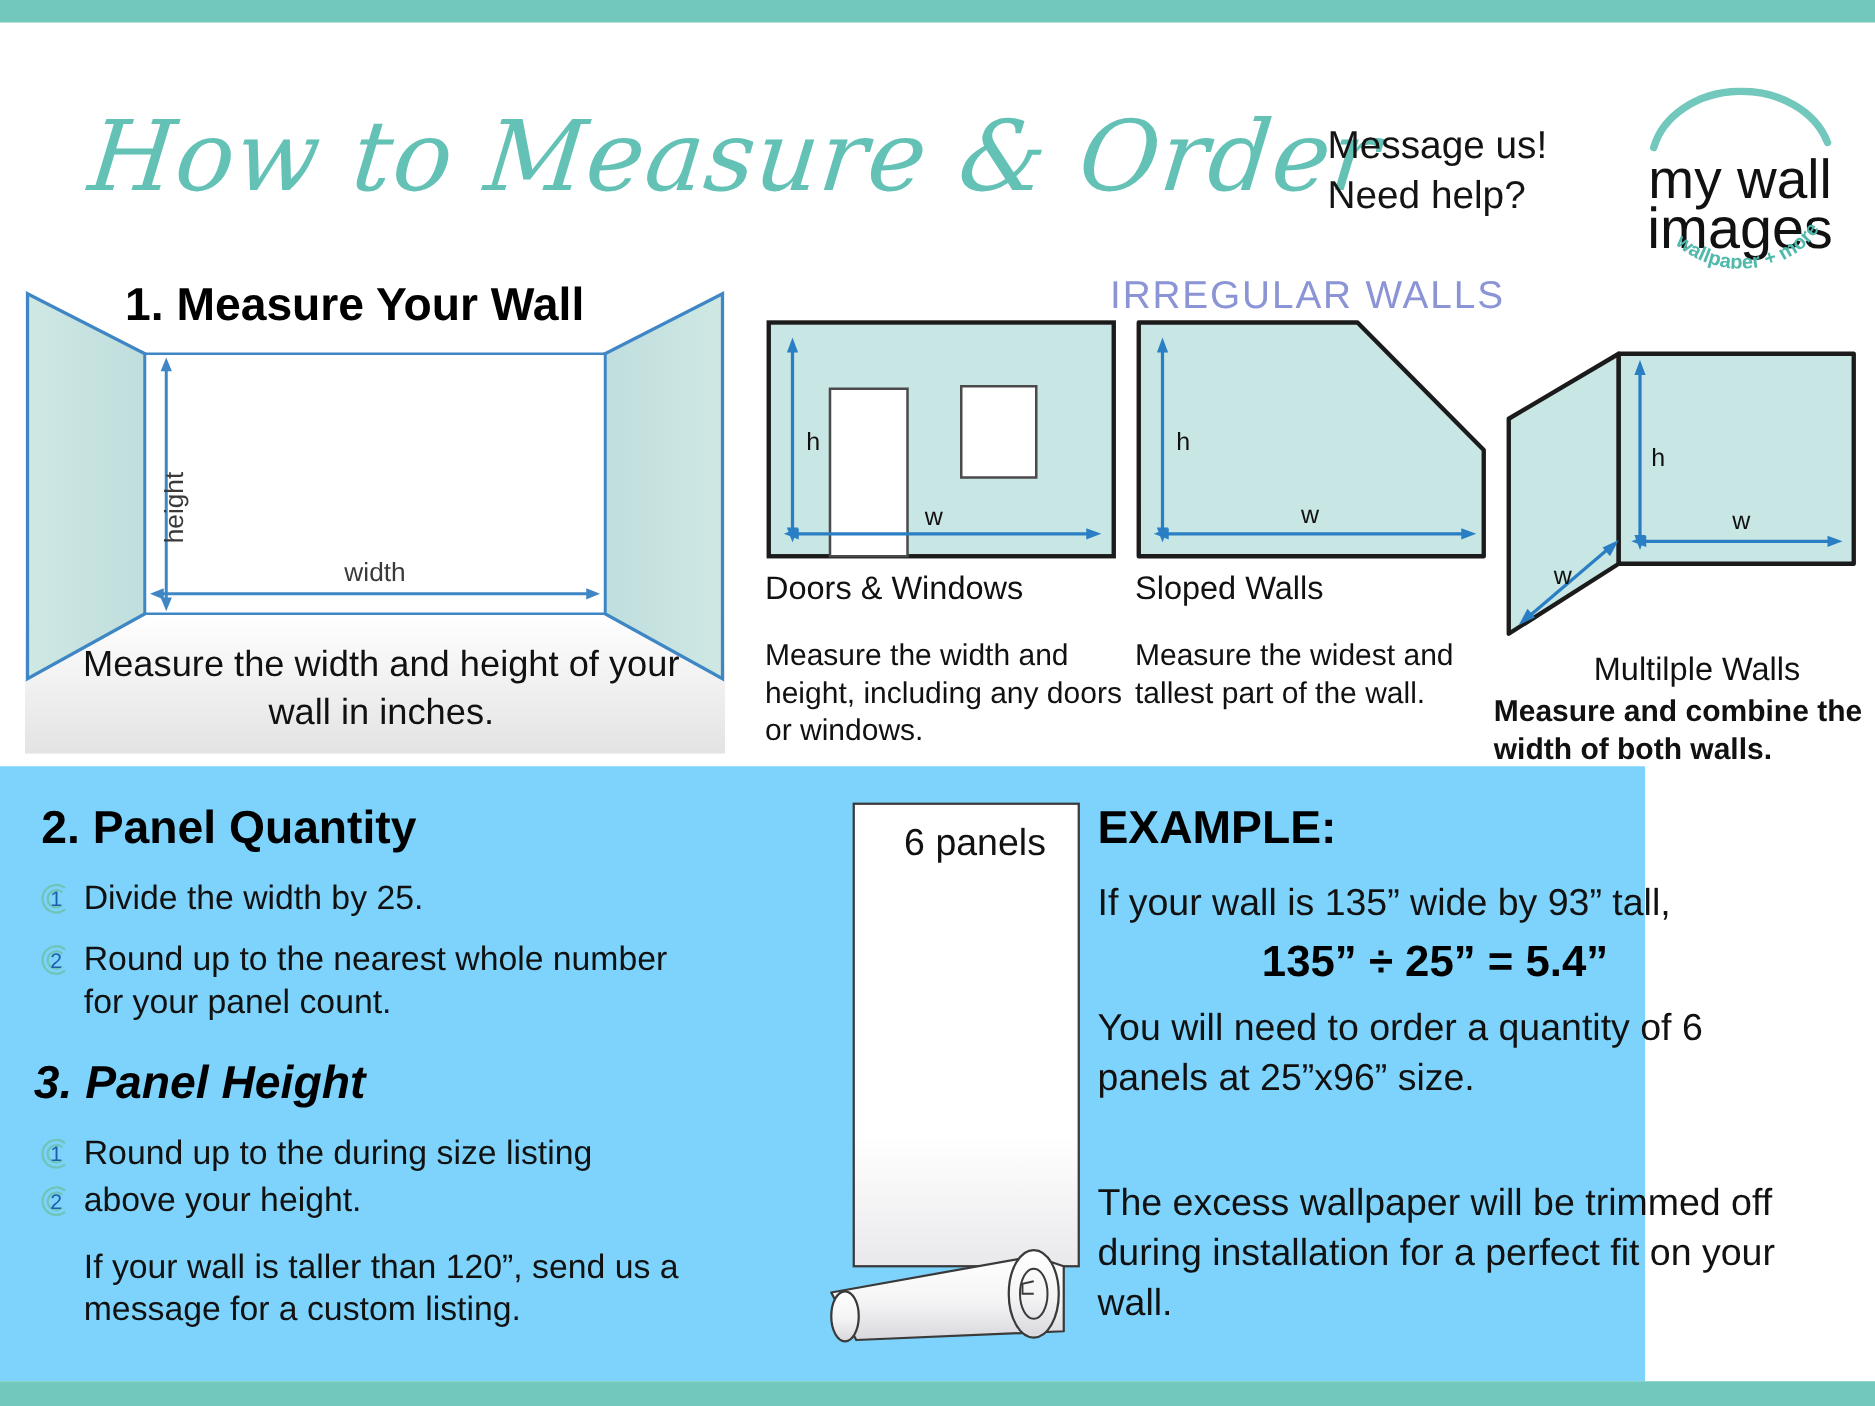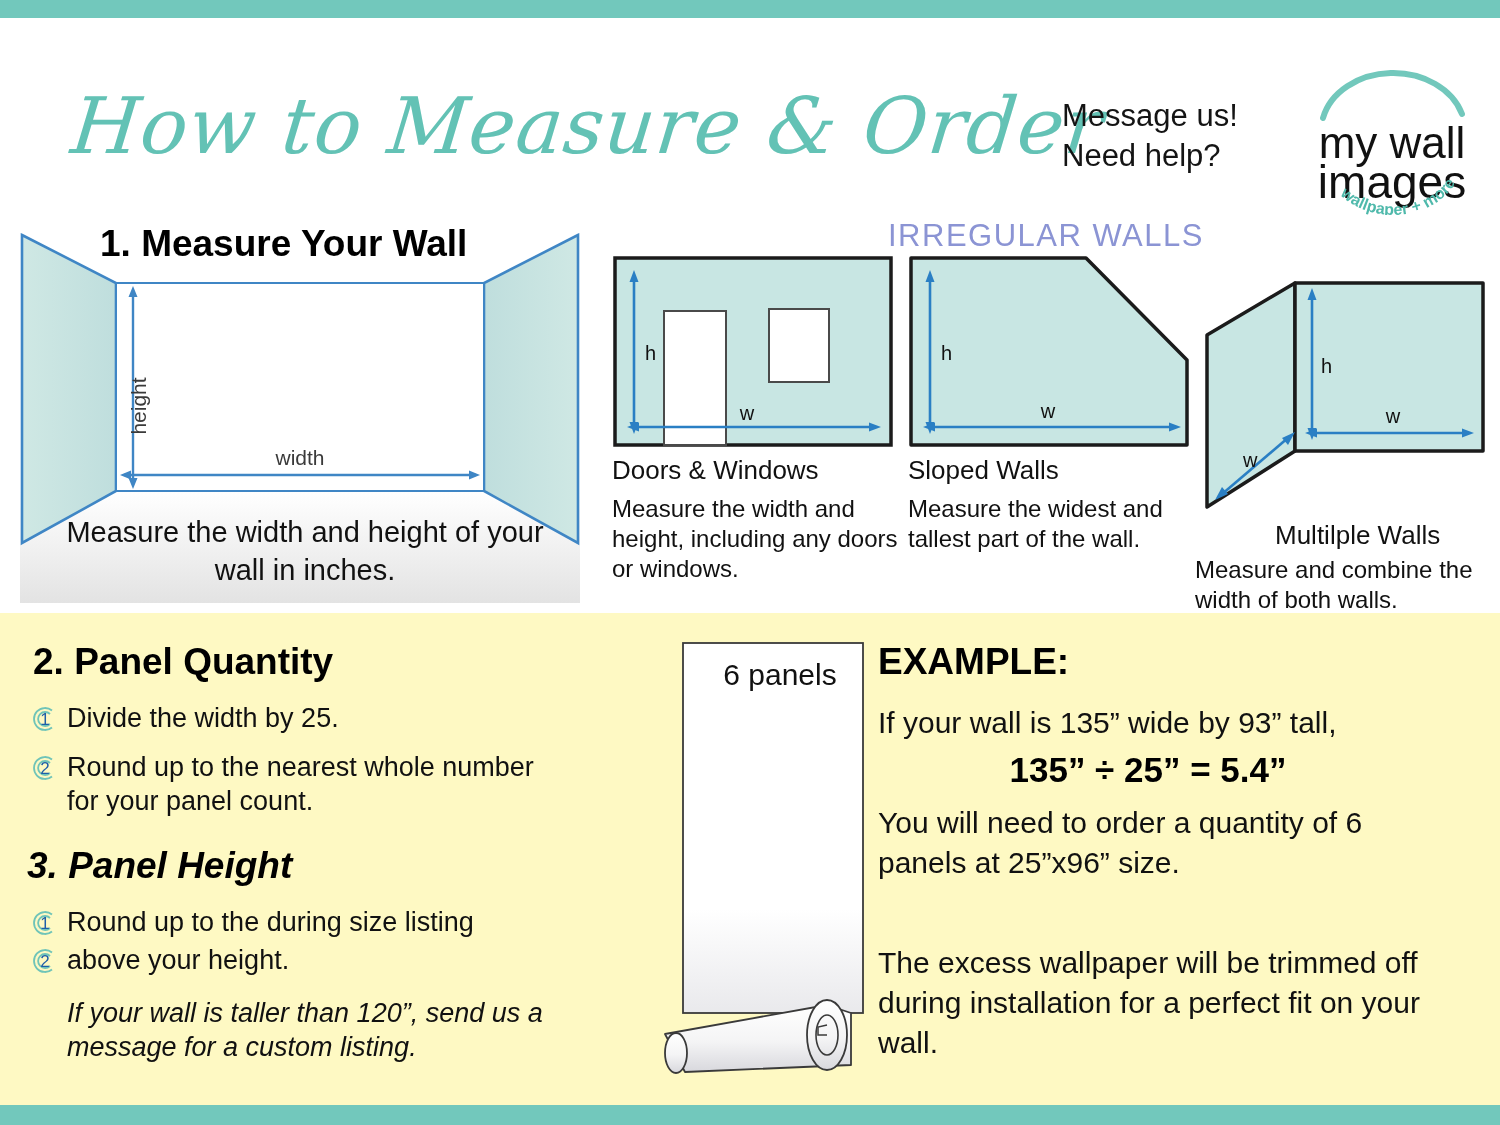--- a/index.html
+++ b/index.html
@@ -82,46 +82,46 @@
   .irr-g2 { left:908px; width:290px; }
   .irr-g3 { left:1195px; width:300px; }
 
   .irr-fig { position:relative; }
   .irr-fig svg { display:block; }
 
   .irr-title {
     font-size:26px; color:#111; margin-top:7px; white-space:nowrap;
   }
   .irr-body {
-    font-size:24px; line-height:30px; color:#111; margin-top:8px;
+    font-size:24px; line-height:30px; color:#111; margin-top:24px;
   }
   .irr-g3 .irr-title { margin-left:80px; }
-  .irr-g3 .irr-body  { margin-top:4px; }
+  .irr-g3 .irr-body  { margin-top:4px;font-weight:bold; }
 
   
   .lower {
-    position:absolute; left:0; top:613px; width:1500px; height:492px;
-    background:#fef9c3;
+    position:absolute; left:0; top:613px; width:1316px; height:492px;
+    background:#7dd3fc;
   }
 
   
   .step2-h {
     position:absolute; left:33px; top:28px;
     font-size:37px; font-weight:bold; color:#000; white-space:nowrap;
   }
   .step3-h {
     position:absolute; left:27px; top:232px;
     font-size:37px; font-weight:bold; color:#000; white-space:nowrap;font-style:italic;
   }
 
   .bullet-row { position:absolute; display:flex; align-items:flex-start; }
   .badge { width:30px; height:30px; flex:0 0 30px; margin-top:3px; margin-right:7px; }
   .badge svg { display:block; }
   .bullet-text { font-size:27px; line-height:34px; color:#111; }
-  .bullet-text.italic { font-style:italic; }
+  .bullet-text.italic { }
 
   .b1 { left:30px; top:88px;  width:540px; }
   .b2 { left:30px; top:137px; width:540px; }
   .b3 { left:30px; top:292px; width:560px; }
   .b4 { left:30px; top:330px; width:560px; }
   .b5 { left:67px; top:383px; width:520px; }
 
   
   .roll { position:absolute; left:655px; top:22px; width:240px; height:450px; }
   .roll svg { display:block; }

